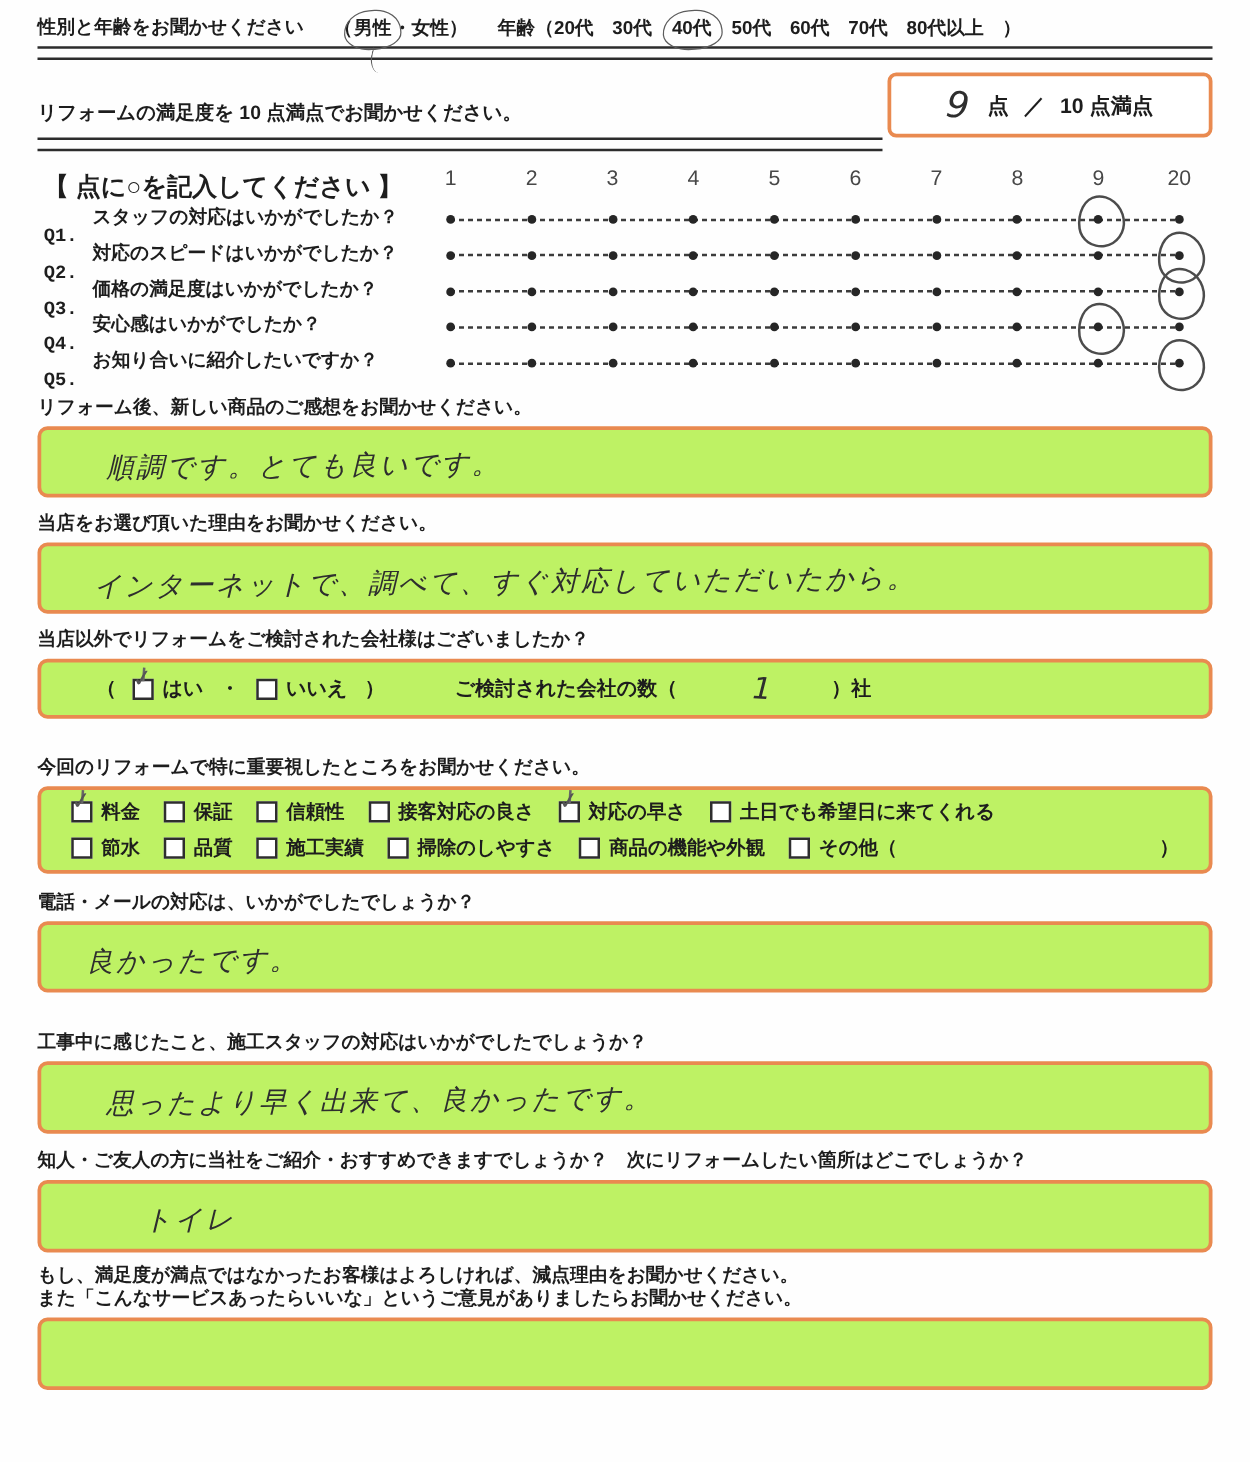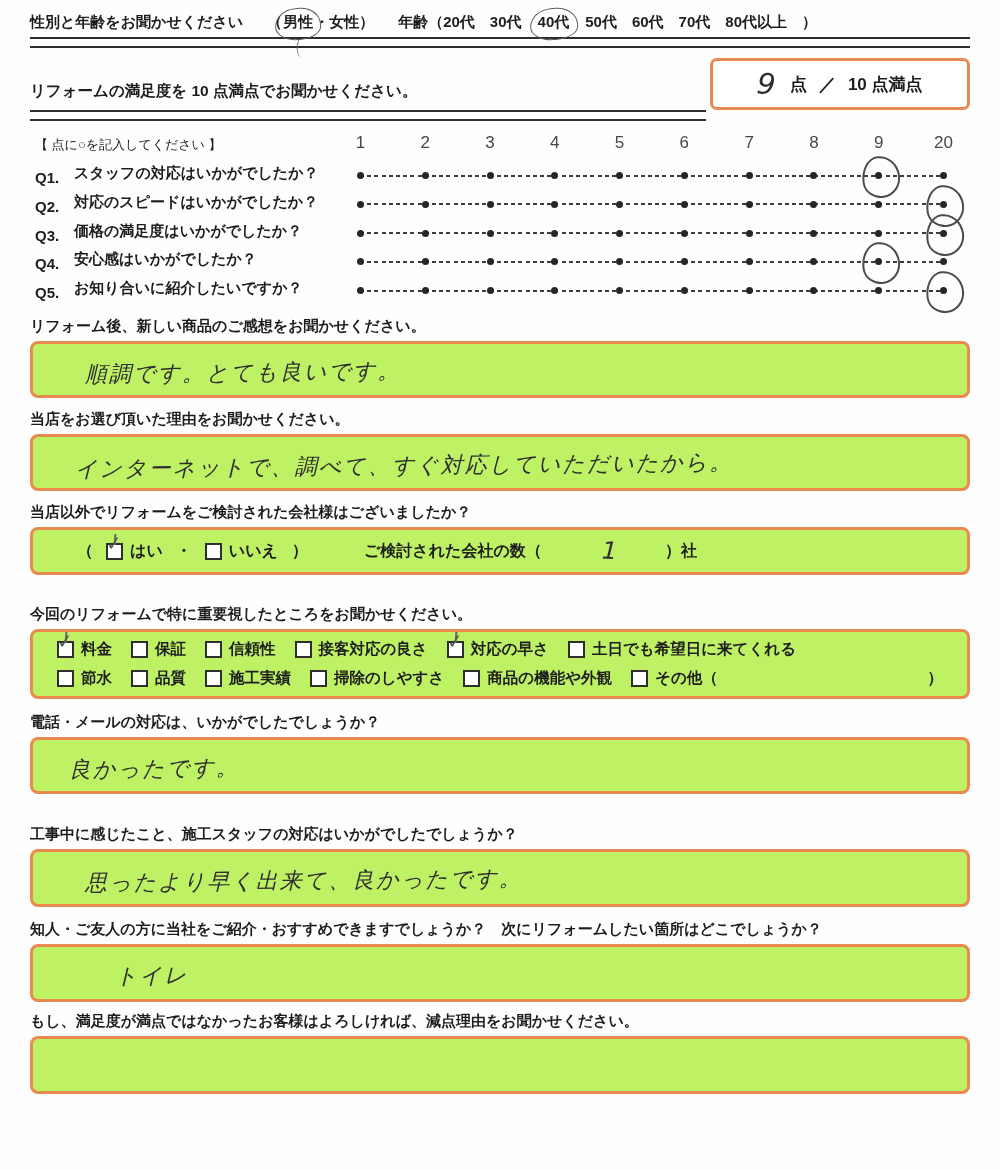--- a/index.html
+++ b/index.html
@@ -37,25 +37,25 @@
     position:absolute; top:2px; right:0; width:260px; height:52px; box-sizing:border-box;
     border:3px solid #e98a50; border-radius:7px; background:#fff;
     display:flex; align-items:center; justify-content:center; gap:12px; z-index:2;
   }
   .score-box .unit, .score-box .slash, .score-box .max { font-weight:700; font-size:17px; }
   .hand { font-style:italic; color:#2e2e2e; font-family:"DejaVu Sans","Liberation Sans",sans-serif; }
   .score-val { font-size:29px; font-weight:400; transform:rotate(6deg); margin-right:2px; }
 
   
   .ratings { position:relative; height:172px; margin-top:12px; }
-  .instruction { position:absolute; left:5px; top:3px; font-weight:400; font-size:13px; }
+  .instruction { position:absolute; left:5px; top:3px; font-weight:700; font-size:20px; }
   .scale-head { position:absolute; left:327px; top:0; width:600px; height:18px; }
   .scale-head span { position:absolute; width:36px; text-align:center; color:#474747; font-size:17px; font-weight:400; }
   .rating-row { position:absolute; left:0; width:940px; height:26px; }
-  .qno  { position:absolute; left:5px;  top:6px; font-weight:700; font-size:15px; }
+  .qno  { position:absolute; left:5px;  top:18px; font-weight:700; font-size:15px;font-family:Liberation Mono, monospace; }
   .qtext{ position:absolute; left:44px; top:1px; font-weight:700; font-size:15px; }
   .scale { position:absolute; left:327px; top:9px; width:592px; height:8px; }
   .dashline { position:absolute; left:3px; top:2.5px; width:583px; height:2px;
     background:repeating-linear-gradient(90deg,#3c3c3c 0 4px,transparent 4px 7.2px); }
   .dot { position:absolute; top:0; width:7px; height:7px; border-radius:50%; background:#262626; }
   .sel { position:absolute; top:-16px; width:34px; height:38px; border:2px solid #4c4c4c;
     border-radius:47% 53% 50% 50% / 58% 52% 48% 42%; transform:rotate(-8deg); background:transparent; }
 
   
   .qa { margin-top:12px; }
@@ -337,18 +337,19 @@
 
   <section class="qa rec">
     <div class="q">知人・ご友人の方に当社をご紹介・おすすめできますでしょうか？　次にリフォームしたい箇所はどこでしょうか？</div>
     <div class="box tall">
       <span class="hand hand-line" style="left:82px;">トイレ</span>
     </div>
   </section>
 
   <section class="qa final">
     <div class="q">もし、満足度が満点ではなかったお客様はよろしければ、減点理由をお聞かせください。</div>
+    <div class="q">また「こんなサービスあったらいいな」というご意見がありましたらお聞かせください。</div>
     <div class="box final-box">
       <span class="hand hand-line" style="left:52px;"></span>
     </div>
   </section>
 
 </div>
 
 </body></html>

